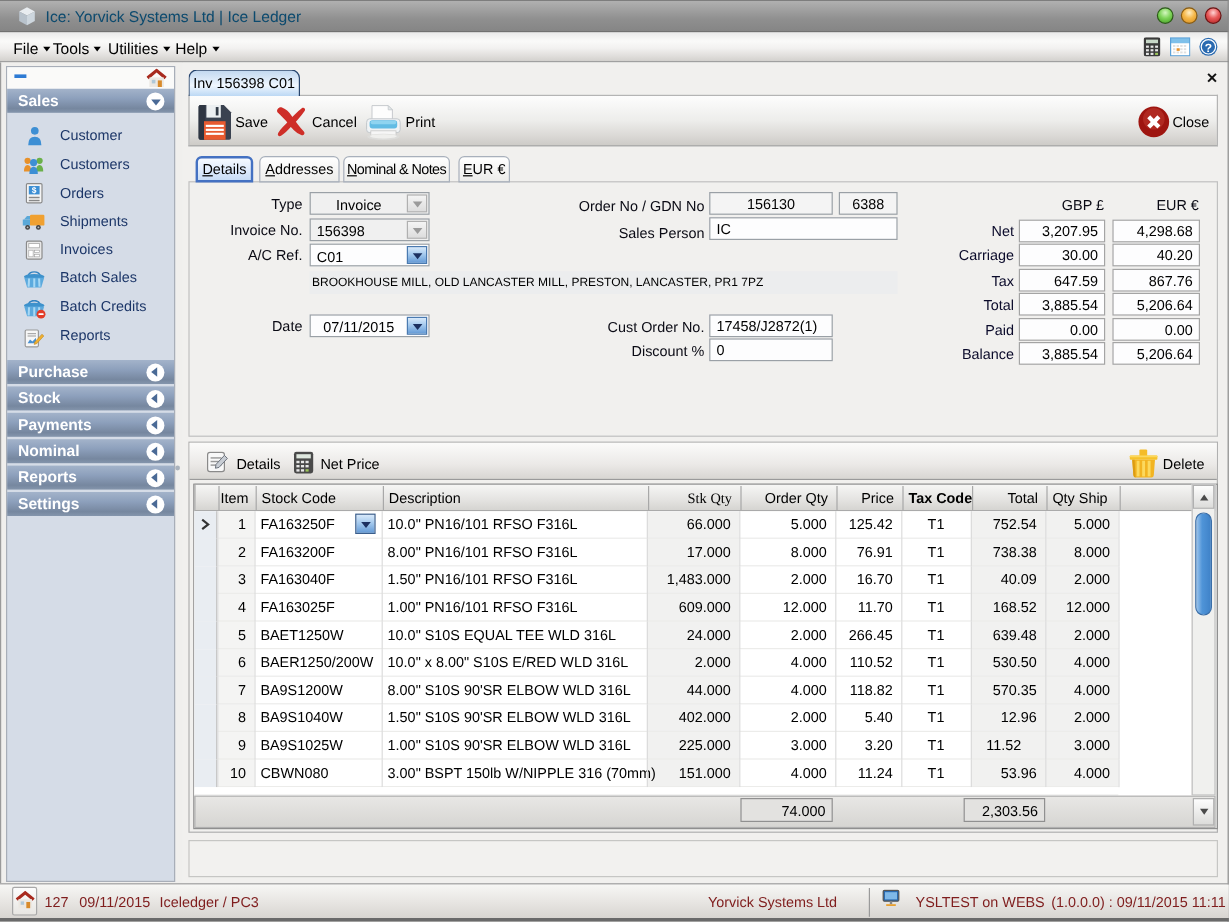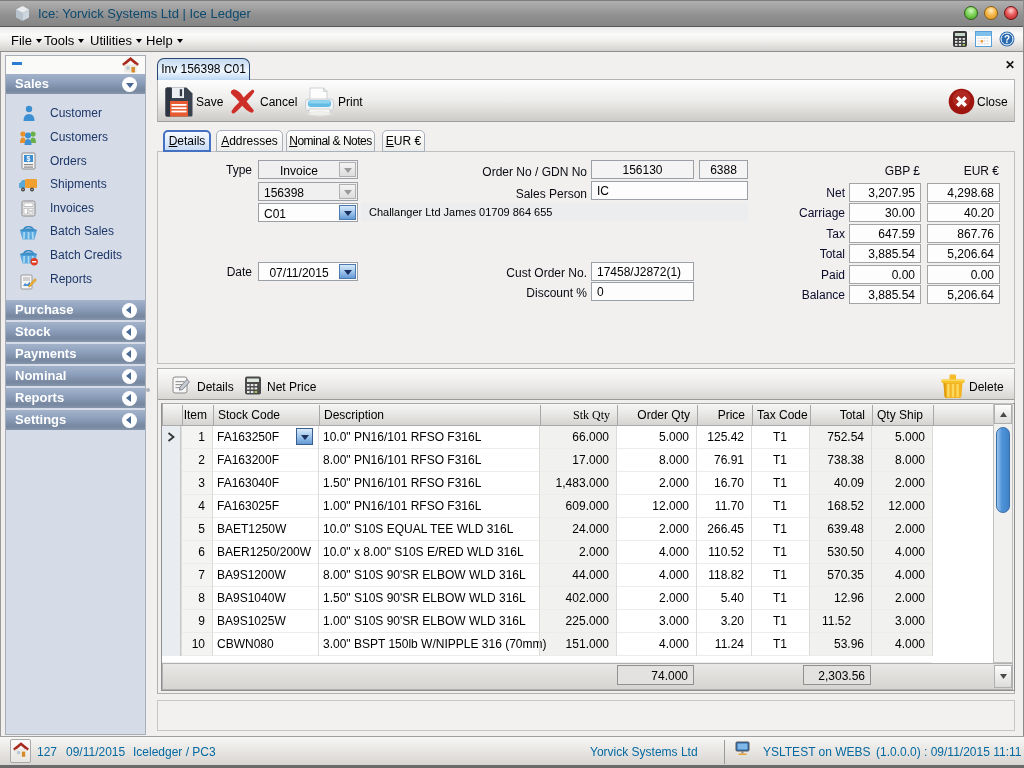--- a/index.html
+++ b/index.html
@@ -37,21 +37,21 @@
 .nav-arrow { position:absolute; right:8px; top:2.5px; width:15px; height:15px; background:#fff; border-radius:50%; }
 .nav-arrow::after { content:""; position:absolute; }
 .arrow-down::after { left:4px; top:6px; border-left:4px solid transparent; border-right:4px solid transparent; border-top:5px solid #4a6a96; }
 .arrow-left::after { left:4px; top:3.5px; border-top:4px solid transparent; border-bottom:4px solid transparent; border-right:5px solid #4a6a96; }
 .nav-item { left:50px; font-size:12px; color:#1c3668; }
 
 
 #statusbar { left:0; top:736px; width:1024px; height:32px;
   background:linear-gradient(180deg,#f7f7f5 0%,#e8e6e3 50%,#d8d5d1 100%);
   border-top:1px solid #a0a0a0; border-bottom:3px solid #6a6a6a; }
-.status-text { top:745px; font-size:12px; color:#0369a1; }
+.status-text { top:745px; font-size:12px; color:#7f1d1d; }
 #home-btn { left:10px; top:739px; width:21px; height:24px; border:1px solid #a8a8a8; background:linear-gradient(180deg,#fcfcfc,#e8e6e2); border-radius:2px; }
 
 
 #main { left:152px; top:52px; width:872px; height:684px; background:#f1f0ee; }
 
 
 #doctab { left:157px; top:58px; width:93px; height:22px; z-index:5; font-size:11px; border:1px solid #27456e; border-bottom:none; border-radius:7px 7px 0 0;
   background:linear-gradient(180deg,#c3d9f0 0%,#e4effb 45%,#f0f7ff 58%,#bcd8f4 100%);
   text-align:center; line-height:20px; font-size:12px; color:#000; }
 #tabclose { left:1005px; top:58px; font-size:12px; font-weight:bold; color:#111; }
@@ -204,36 +204,38 @@
   <div class="abs tool-label" style="left:338px;">Print</div>
   <div class="abs tool-label" style="left:977px;">Close</div>
 
   <div id="formpanel" class="abs"></div>
   <div class="abs ptab sel" style="left:163px; width:48px;"><span style="text-decoration:underline">D</span>etails</div>
   <div class="abs ptab" style="left:216px; width:67px;"><span style="text-decoration:underline">A</span>ddresses</div>
   <div class="abs ptab" style="left:286px; width:89px; letter-spacing:-0.5px;"><span style="text-decoration:underline">N</span>ominal &amp; Notes</div>
   <div class="abs ptab" style="left:382px; width:43px;"><span style="text-decoration:underline">E</span>UR €</div>
 
   <div class="abs label" style="left:0; top:163px; width:252px; text-align:right;">Type</div>
+  <div class="abs label" style="left:0; top:185px; width:252px; text-align:right;">Invoice No.</div>
+  <div class="abs label" style="left:0; top:206px; width:252px; text-align:right;">A/C Ref.</div>
   <div class="abs label" style="left:0; top:265px; width:252px; text-align:right;">Date</div>
 
   <div class="abs field" style="left:258px; top:160px; width:100px; height:19px; padding:3px 18px 0 0; background:#f0f0f0; text-align:center;">Invoice<span class="ddbtn dd-grey">
         <span class="dd-arrow-g"></span>
       </span></div>
   <div class="abs field" style="left:258px; top:182px; width:100px; height:19px; padding:3px 0 0 5px; background:#f0f0f0;">156398<span class="ddbtn dd-grey">
         <span class="dd-arrow-g"></span>
       </span></div>
   <div class="abs field" style="left:258px; top:203px; width:100px; height:19px; padding:3px 0 0 5px;">C01<span class="ddbtn dd-blue">
         <span class="dd-arrow"></span>
       </span></div>
   <div class="abs field" style="left:258px; top:262px; width:100px; height:19px; padding:3px 18px 0 0; text-align:center;">07/11/2015<span class="ddbtn dd-blue">
         <span class="dd-arrow"></span>
       </span></div>
 
-  <div class="abs band" style="left:361px; top:203px; width:387px; height:18px; padding:3px 0 0 8px; font-size:11px;">Challanger Ltd James 01709 864 655</div>
+  <div class="abs band" style="left:258px; top:226px; width:490px; height:19px; padding:4px 0 0 2px; font-size:10px;">BROOKHOUSE MILL, OLD LANCASTER MILL, PRESTON, LANCASTER, PR1 7PZ</div>
 
   <div class="abs label" style="left:400px; top:165px; width:187px; text-align:right;">Order No / GDN No</div>
   <div class="abs label" style="left:400px; top:187px; width:187px; text-align:right;">Sales Person</div>
   <div class="abs label" style="left:400px; top:266px; width:187px; text-align:right;">Cust Order No.</div>
   <div class="abs label" style="left:400px; top:286px; width:187px; text-align:right;">Discount %</div>
   <div class="abs field" style="left:591px; top:160px; width:103px; height:19px; padding:2px 0 0 0; background:#f4f4f4; text-align:center;">156130</div>
   <div class="abs field" style="left:699px; top:160px; width:49px; height:19px; padding:2px 0 0 0; background:#f4f4f4; text-align:center;">6388</div>
   <div class="abs field" style="left:591px; top:181px; width:157px; height:19px; padding:2px 0 0 5px;">IC</div>
   <div class="abs field" style="left:591px; top:262px; width:103px; height:19px; padding:2px 0 0 5px;">17458/J2872(1)</div>
   <div class="abs field" style="left:591px; top:282px; width:103px; height:19px; padding:2px 0 0 5px;">0</div>
@@ -266,21 +268,21 @@
   <div class="abs tool-label" style="left:969px; top:380px;">Delete</div>
 
   <div class="abs" style="left:161px; top:403px; width:854px; height:288px; border:1px solid #8f8f8f;"></div>
   <div id="gridhead" class="abs">
 <div class="ghc" style="left:19px; width:25px; text-align:right;">Item</div>
 <div class="ghc" style="left:55px; width:106px;">Stock Code</div>
 <div class="ghc" style="left:161px; width:221px;">Description</div>
 <div class="ghc" style="left:377px; width:70px; text-align:right;font-family:Liberation Serif, serif;">Stk Qty</div>
 <div class="ghc" style="left:454px; width:73px; text-align:right;">Order Qty</div>
 <div class="ghc" style="left:534px; width:48px; text-align:right;">Price</div>
-<div class="ghc" style="left:594px; width:58px;">Tax Code</div>
+<div class="ghc" style="left:594px; width:58px;font-weight:bold;">Tax Code</div>
 <div class="ghc" style="left:647px; width:55px; text-align:right;">Total</div>
 <div class="ghc" style="left:714px; width:61px;">Qty Ship</div>
 <div class="ghsep" style="left:19px;"></div>
 <div class="ghsep" style="left:50px;"></div>
 <div class="ghsep" style="left:156px;"></div>
 <div class="ghsep" style="left:377px;"></div>
 <div class="ghsep" style="left:454px;"></div>
 <div class="ghsep" style="left:534px;"></div>
 <div class="ghsep" style="left:589px;"></div>
 <div class="ghsep" style="left:647px;"></div>

